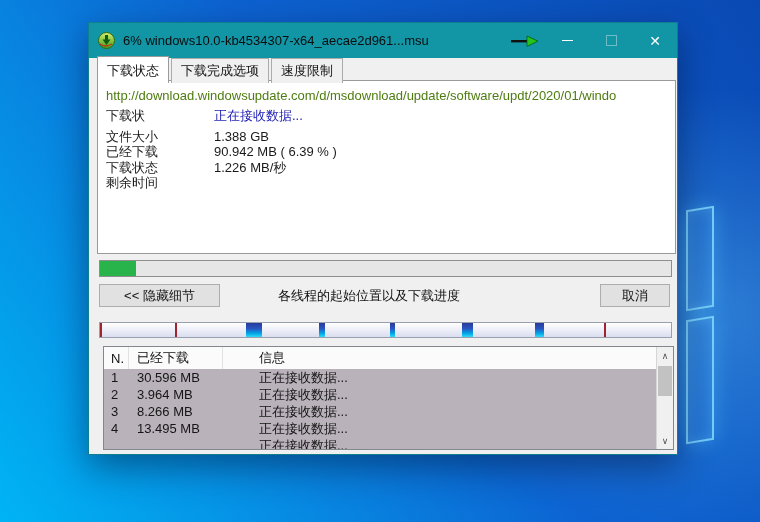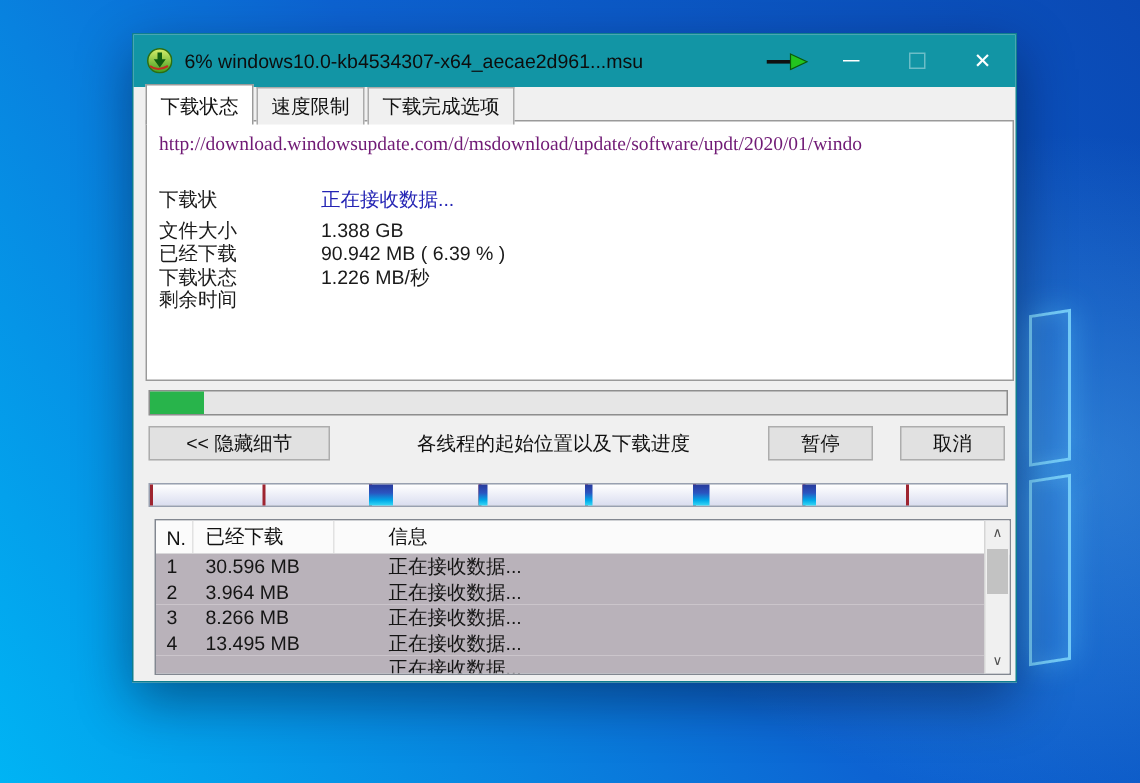--- a/index.html
+++ b/index.html
@@ -58,23 +58,23 @@
   .tab.active{
     background:#ffffff;padding-top:5px;margin-top:-2px;z-index:4;
     border-color:#9a9a9a;
   }
   
   .page-box{
     position:absolute;left:8px;top:57px;width:579px;height:174px;background:#ffffff;
     border:1px solid #9a9a9a;box-sizing:border-box;z-index:2;overflow:hidden;
   }
   .url-line{
-    margin:7px 6px 0 8px;font-size:13px;color:#701a75;white-space:nowrap;overflow:hidden;font-family:Liberation Serif, serif;
-  }
-  .fields{margin:21px 0 0 8px;}
+    margin:7px 6px 0 8px;font-size:13px;color:#4d7c0f;white-space:nowrap;overflow:hidden;
+  }
+  .fields{margin:5px 0 0 8px;}
   .field-row{display:flex;height:15.5px;line-height:15.5px;font-size:13px;color:#1a1a1a;}
   .field-row.first{margin-bottom:5px;}
   .f-label{width:108px;flex:0 0 auto;}
   .f-value{flex:1 1 auto;white-space:nowrap;}
   .f-value.hl{color:#2424b4;}
 
   
   .progress{
     position:absolute;left:10px;top:237px;width:573px;height:17px;
     background:#e6e6e6;border:1px solid #8e8e8e;box-sizing:border-box;
@@ -172,22 +172,22 @@
     <div class="cap-btn disabled">
         <span class="max-glyph"></span>
       </div>
     <div class="cap-btn">
         <span>✕</span>
       </div>
   </div>
 
   <div class="tabs">
     <div class="tab active">下载状态</div>
+    <div class="tab">下载完成选项</div>
     <div class="tab">速度限制</div>
-    <div class="tab">下载完成选项</div>
   </div>
 
   <div class="page-box">
     <div class="url-line">http://download.windowsupdate.com/d/msdownload/update/software/updt/2020/01/windo</div>
     <div class="fields">
         <div class="field-row first">
           <span class="f-label">下载状</span>
           <span class="f-value hl">正在接收数据...</span>
         </div>
         <div class="field-row">
@@ -207,21 +207,20 @@
         </div>
       </div>
   </div>
 
   <div class="progress">
     <div class="progress-fill" style="width: 6.39%;"></div>
   </div>
 
   <div class="btn btn-hide">&lt;&lt; 隐藏细节</div>
   <div class="threads-caption">各线程的起始位置以及下载进度</div>
-  <div class="btn btn-pause">暂停</div>
   <div class="btn btn-cancel">取消</div>
 
   <div class="thread-bar">
       <div class="tick" style="left: 0%;"></div>
       <div class="tick" style="left: 13.1%;"></div>
       <div class="tick" style="left: 25.5%;"></div>
       <div class="tick" style="left: 38.4%;"></div>
       <div class="tick" style="left: 50.8%;"></div>
       <div class="tick" style="left: 63.4%;"></div>
       <div class="tick" style="left: 76.1%;"></div>

